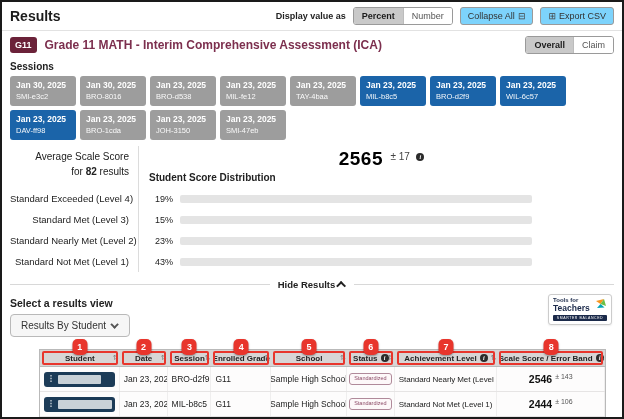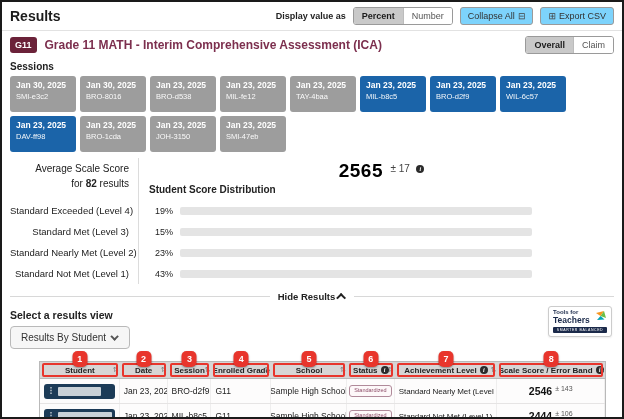--- a/index.html
+++ b/index.html
@@ -22,21 +22,21 @@
     border-radius:3px; background:#7dd3fc; font-size:9px; padding:3px 7px; color:#333; cursor:pointer; }
   .btn-glyph{ font-size:9px; color:#444; }
   
   .assess-row{ display:flex; align-items:center; gap:8px; padding:5px 8px 4px; }
   .g-badge{ background:#6b2239; color:#fff; font-weight:bold; font-size:9px; padding:3px 5px; border-radius:3px; }
   .assess-title{ color:#7c2f4e; font-size:12px; font-weight:bold; flex:1; }
   
   .sessions{ padding:0 8px; }
   .sessions-label{ font-size:10px; font-weight:bold; margin:3px 0 4px; }
   .session-grid{ display:flex; flex-wrap:wrap; gap:4px; margin-bottom:2px; }
-  .session-btn{ width:66px; border-radius:3px; padding:4px 6px 11px; background:#9d9d9d; color:#fff; cursor:pointer; }
+  .session-btn{ width:66px; border-radius:3px; padding:4px 6px 5px; background:#9d9d9d; color:#fff; cursor:pointer; }
   .session-btn.selected{ background:#1b64a9; }
   .session-date{ display:block; font-size:8.5px; font-weight:bold; white-space:nowrap; }
   .session-code{ display:block; font-size:7.5px; margin-top:2px; opacity:.95; }
   
   .summary{ display:flex; margin:6px 8px 0; }
   .sum-left{ width:128px; text-align:right; padding-right:9px; }
   .avg-block{ height:42px; font-size:10px; padding-top:3px; line-height:1.5;text-align:right; }
   .dist-left-label{ height:21px; line-height:21px; font-size:9.5px; white-space:nowrap; }
   .sum-right{ flex:1; border-left:1px solid #dcdcdc; padding-left:10px; }
   .score-line{ height:26px; text-align:center; padding-top:2px; }

